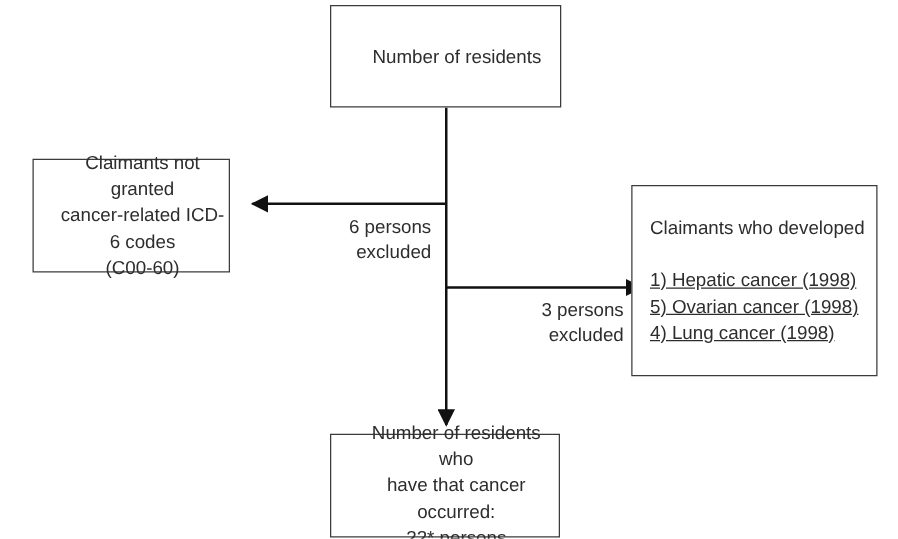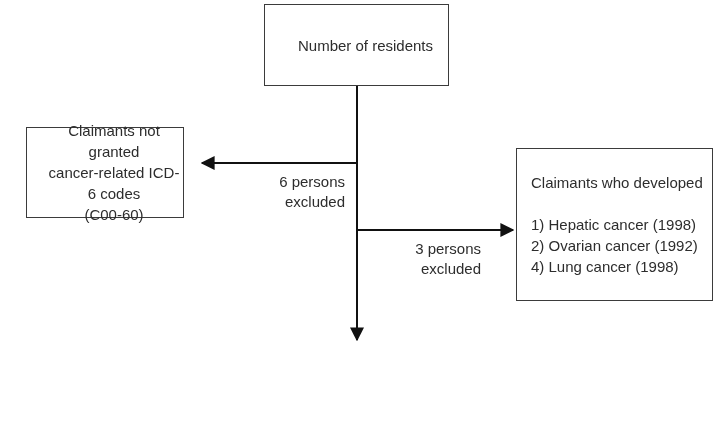--- a/index.html
+++ b/index.html
@@ -40,32 +40,32 @@
     display: flex;
     flex-direction: column;
     justify-content: center;
     font-size: 15px;
     line-height: 21px;
   }
   .box.centered { align-items: center; text-align: center; padding-left: 18px; }
   .box.left-aligned { align-items: flex-start; text-align: left; padding-left: 14px; padding-right: 4px; }
   #box-claims-total   { left: 264px; top: 4px;   width: 185px; height: 82px; }
   #box-not-granted    { left: 2px;   top: 127px; width: 158px; height: 91px; margin-left: 24px; }
-  #box-before-2001    { left: 516px; top: 148px; width: 197px; height: 153px; }
+  #box-before-2001    { left: 505px; top: 148px; width: 197px; height: 153px; }
   #box-final-count    { left: 264px; top: 347px; width: 184px; height: 83px; }
-  .items-group { margin-top: 21px; }
+  .items-group { margin-top: 21px; text-decoration: underline; }
   .edge-label {
     position: absolute;
     width: 130px;
     text-align: right;
     font-size: 15px;
     line-height: 20px;
   }
   #label-excluded-left  { left: 215px; top: 172px; }
-  #label-excluded-right { left: 351px; top: 239px; }
+  #label-excluded-right { left: 369px; top: 239px; }
 </style>
 </head>
 <body>
 
 <div class="canvas">
 
   <svg class="connectors" viewBox="0 0 718 431" xmlns="http://www.w3.org/2000/svg">
     <defs>
       <marker id="arrow" viewBox="0 0 10 10" refX="9" refY="5" markerWidth="7" markerHeight="7" orient="auto-start-reverse">
         <path class="arrowhead" d="M0,0 L10,5 L0,10 z"></path>
@@ -83,25 +83,30 @@
   <div class="box centered" id="box-not-granted">
     <div>Claimants not granted</div>
     <div>cancer-related ICD-6 codes</div>
     <div>(C00-60)</div>
   </div>
 
   <div class="box left-aligned" id="box-before-2001">
     <div>Claimants who developed</div>
     <div class="items-group">
       <div>1) Hepatic cancer (1998)</div>
-      <div>2) Ovarian cancer (1992)</div>
+      <div>5) Ovarian cancer (1998)</div>
       <div>4) Lung cancer (1998)</div>
     </div>
   </div>
 
+  <div class="box centered" id="box-final-count">
+    <div>Number of residents who</div>
+    <div>have that cancer occurred:</div>
+    <div>22* persons</div>
+  </div>
 
   <div class="edge-label" id="label-excluded-left">
     <div>6 persons</div>
     <div>excluded</div>
   </div>
 
   <div class="edge-label" id="label-excluded-right">
     <div>3 persons</div>
     <div>excluded</div>
   </div>

